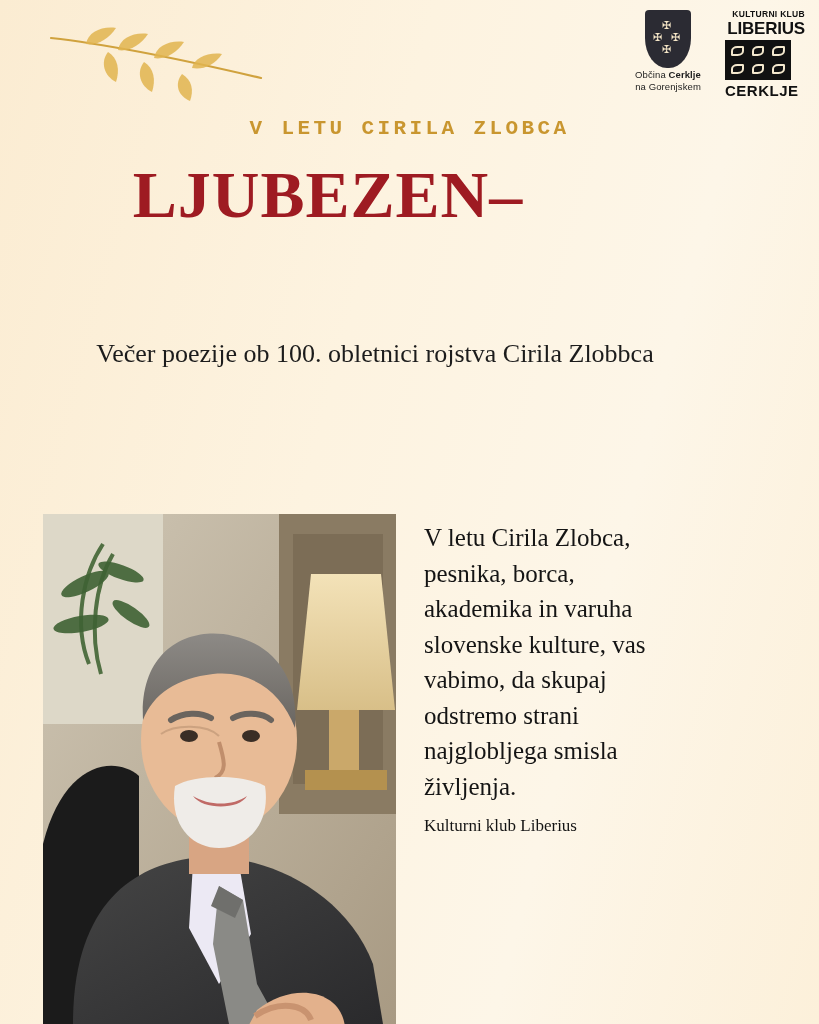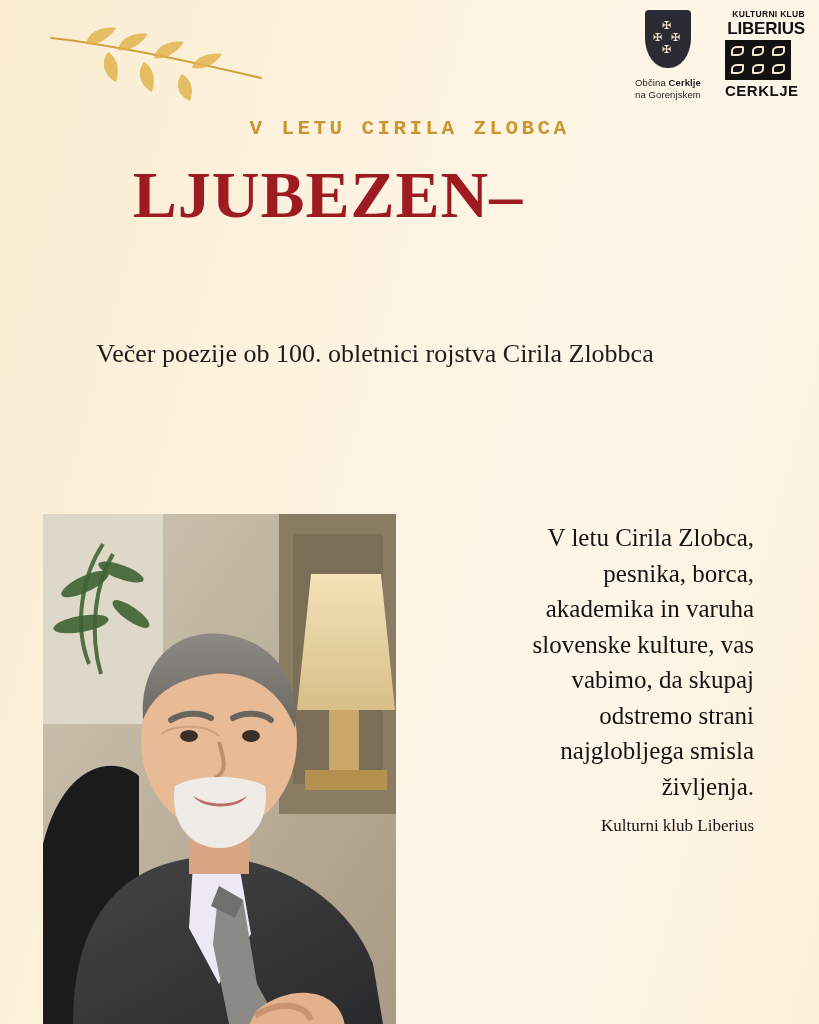--- a/index.html
+++ b/index.html
@@ -46,26 +46,26 @@
     position: absolute;
     color: #f6e7c8;
     font-size: 11px;
     line-height: 1;
   }
   .shield .c1 { top: 10px; left: 17px; }
   .shield .c2 { top: 22px; left: 8px; }
   .shield .c3 { top: 22px; left: 26px; }
   .shield .c4 { top: 34px; left: 17px; }
   .obcina-text {
-    margin-top: 9px;
+    margin-top: 1px;
     font-family: "Liberation Sans", sans-serif;
     font-size: 9.5px;
     line-height: 1.25;
     color: #1d1d1d;
-    text-align: left;
+    text-align: right;
     letter-spacing: .1px;
   }
   .obcina-text b { font-weight: bold; }
 
   .logo-liberius {
     width: 80px;
     text-align: center;
     color: #111;
   }
   .lib-top {
@@ -182,21 +182,20 @@
   }
   .photo svg { display: block; }
 
   
   .body-col {
     position: absolute;
     left: 424px;
     top: 520px;
     width: 330px;
     color: #141414;
-    text-align: right;
   }
   .body-text {
     font-size: 25px;
     line-height: 1.42;
     white-space: pre-line;
   }
   .music {
     margin-top: 24px;
     font-size: 23px;
     font-style: italic;

